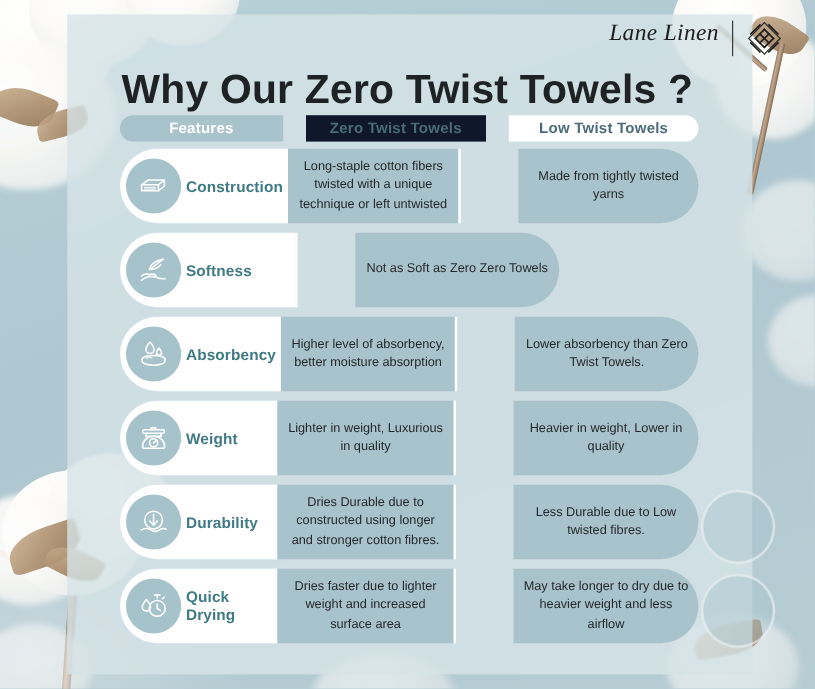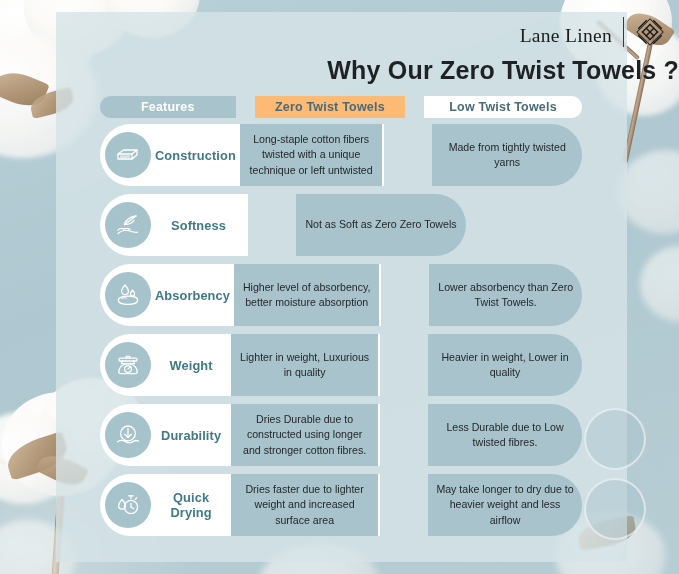--- a/index.html
+++ b/index.html
@@ -58,47 +58,48 @@
     top: 12px;
     width: 571px;
     height: 550px;
     background: rgba(214,228,231,0.80);
     backdrop-filter: blur(1px);
   }
 
   
   .brand {
     position: absolute;
-    right: 14px;
+    right: 27px;
     top: 17px;
     display: flex;
-    align-items: flex-end;
+    align-items: flex-start;
     gap: 11px;
     z-index: 6;
+    font-style: italic;
   }
   .brand-name {
     font-family: "Liberation Serif", serif;
     font-size: 19.5px;
     color: #1c1c1c;
     letter-spacing: .3px;
     white-space: nowrap;
   }
   .brand-divider {
     width: 1px;
     height: 30px;
     background: #3a3a3a;
   }
   .brand-mark { width: 30px; height: 30px; display:block; }
 
   .title {
     position: absolute;
     left: 0; right: 0;
     top: 56px;
-    text-align: right;
-    font-size: 25px;
+    text-align: center;
+    font-size: 34px;
     font-weight: bold;
     color: #1f2224;
     letter-spacing: .2px;
     z-index: 6;
   }
 
   
   .table {
     position: absolute;
     left: 100px;
@@ -122,21 +123,21 @@
     letter-spacing: .2px;
   }
   .head-features {
     width: 146px;
     background: #a8c3cb;
     color: #ffffff;
     border-radius: 11px 0 0 11px;
   }
   .head-zero {
     width: 162px;
-    background: #fdba74;
+    background: #0f172a;
     color: #4a6b78;
   }
   .head-low {
     width: 170px;
     background: #ffffff;
     color: #4a6b78;
     border-radius: 0 11px 11px 0;
   }
 
   .row {
@@ -162,21 +163,21 @@
     border-radius: 50%;
     background: #a6c2ca;
     display: flex;
     align-items: center;
     justify-content: center;
     flex: 0 0 auto;
   }
   .icon-wrap svg { display: block; }
   .feature-label {
     flex: 1;
-    text-align: center;
+    text-align: left;
     font-size: 12.8px;
     font-weight: bold;
     color: #3f7a85;
     letter-spacing: .1px;
     padding: 0 4px;
   }
 
   .cell-zero, .cell-low {
     background: #a8c3cb;
     display: flex;

